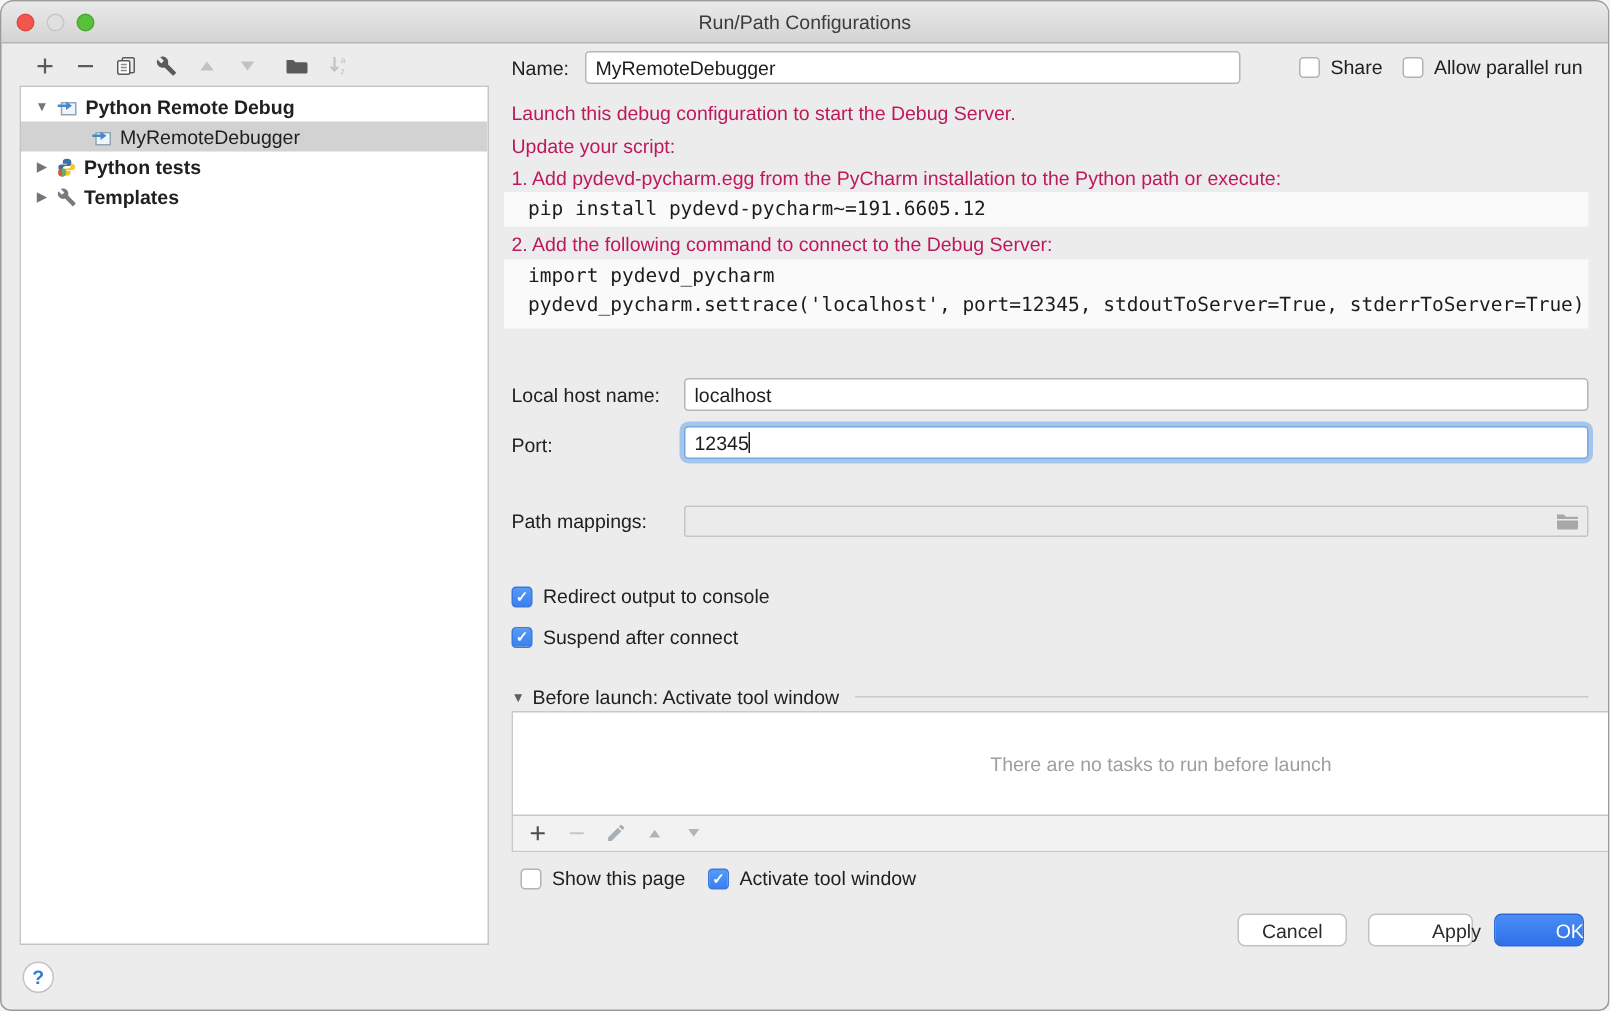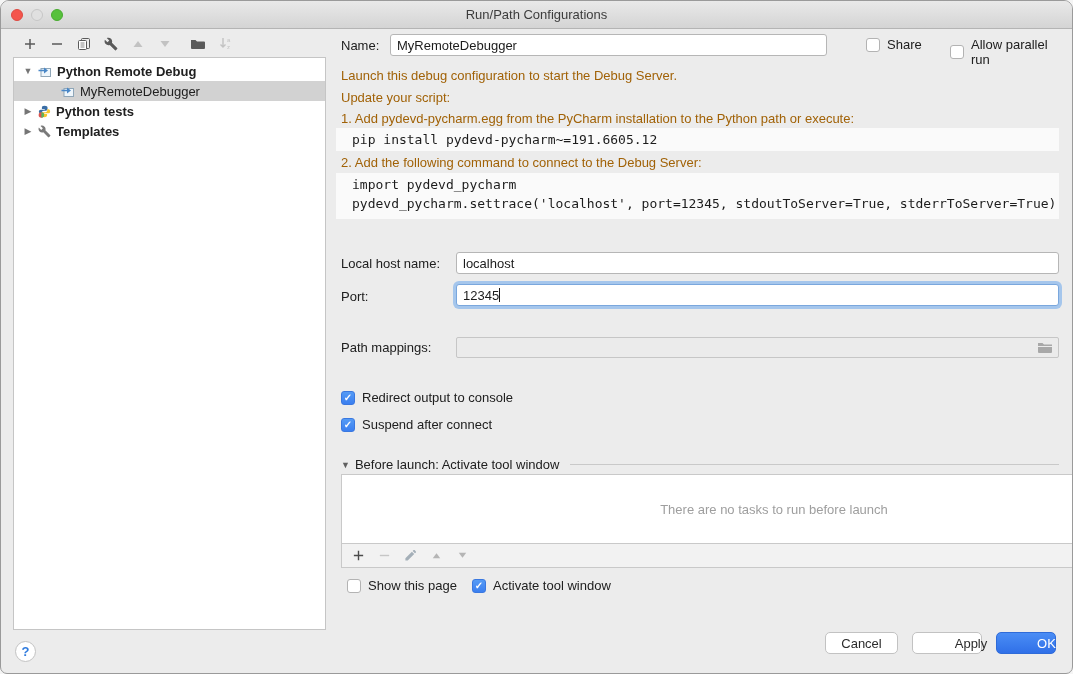--- a/index.html
+++ b/index.html
@@ -39,21 +39,21 @@
   .tree-row .t-icon { margin:0 5px 0 4px; display:flex; align-items:center; }
   .tree-row .t-label { font-weight:bold; }
   .tree-row.selected { background:#d2d2d2; }
   .tree-row.selected .t-label { font-weight:normal; }
   .indent-child { padding-left:43px; }
   .indent-root { padding-left:8px; }
 
   
   .main { position:absolute; left:337px; top:28px; width:721px; height:601px; }
   .row-abs { position:absolute; }
-  .plain { color:#a16207; }
+  .plain { color:#be185d; }
 
   .text-field {
     height:22px; border:1px solid #b6b6b6; border-radius:3px; background:#fff;
     font-family:"Liberation Sans", sans-serif; font-size:13px; color:#1c1c1c;
     padding:0 6px; outline:none;
   }
   .field-focused { border:1px solid #7aa7dd; box-shadow:0 0 0 3px #a5c6ec; }
   .code-block {
     position:absolute; left:-2px; width:723px; background:#fafafa;
     font-family:"DejaVu Sans Mono", monospace; font-size:13px; color:#1c1c1c;
@@ -83,21 +83,21 @@
     height:24px; background:#f2f2f2; border-top:1px solid #c9c9c9;
     display:flex; align-items:center; padding-left:8px; gap:10px;
   }
 
   
   .help-btn {
     position:absolute; left:14px; top:640px; width:21px; height:21px; border-radius:50%;
     background:#fff; border:1px solid #c3c3c3; display:flex; align-items:center; justify-content:center;
     color:#2f7bde; font-weight:bold; font-size:13px;
   }
-  .footer-buttons { position:absolute; top:608px; right:16px; display:flex; gap:14px;margin-top:23px; }
+  .footer-buttons { position:absolute; top:608px; right:16px; display:flex; gap:14px; }
   .btn {
     height:22px; border-radius:5px; font-size:13px; display:flex; align-items:center; justify-content:center;
     background:#fff; border:1px solid #c2c2c2; color:#2b2b2b;
   }
   .btn-cancel { width:73px; } .btn-apply { width:70px;padding-left:48px; }
   .btn-ok { width:60px; background:linear-gradient(#4a8df5,#3070e8); border:1px solid #2f6bd8; color:#fff;padding-left:41px; }
 
   .caret { position:absolute; left:43px; top:4px; width:1px; height:14px; background:#1a1a1a; }
 </style>
 </head>
@@ -207,21 +207,21 @@
   </div>
 
   <div class="main">
 
     <div class="row-abs" style="left:3px; top:9px;">Name:</div>
     <input class="text-field row-abs" style="left: 52px; top: 5px; width: 437px;" value="MyRemoteDebugger">
     <div class="row-abs cb-row" style="left:528px; top:8px;">
       <span class="cb cb-off"></span>
       <span>Share</span>
     </div>
-    <div class="row-abs cb-row" style="left:612px; top:8px;">
+    <div class="row-abs cb-row" style="left:597px; top:8px;">
       <span class="cb cb-off"></span>
       <span>Allow parallel run</span>
     </div>
 
     <div class="row-abs plain" style="left:3px; top:39px;">Launch this debug configuration to start the Debug Server.</div>
     <div class="row-abs plain" style="left:3px; top:61px;">Update your script:</div>
     <div class="row-abs plain" style="left:3px; top:82px;">1. Add pydevd-pycharm.egg from the PyCharm installation to the Python path or execute:</div>
     <div class="code-block" style="top:99px; height:23px;">pip install pydevd-pycharm~=191.6605.12</div>
     <div class="row-abs plain" style="left:3px; top:126px;">2. Add the following command to connect to the Debug Server:</div>
     <div class="code-block" style="top:144px; height:46px;"><span>import pydevd_pycharm</span><br><span>pydevd_pycharm.settrace('localhost', port=12345, stdoutToServer=True, stderrToServer=True)</span></div>

